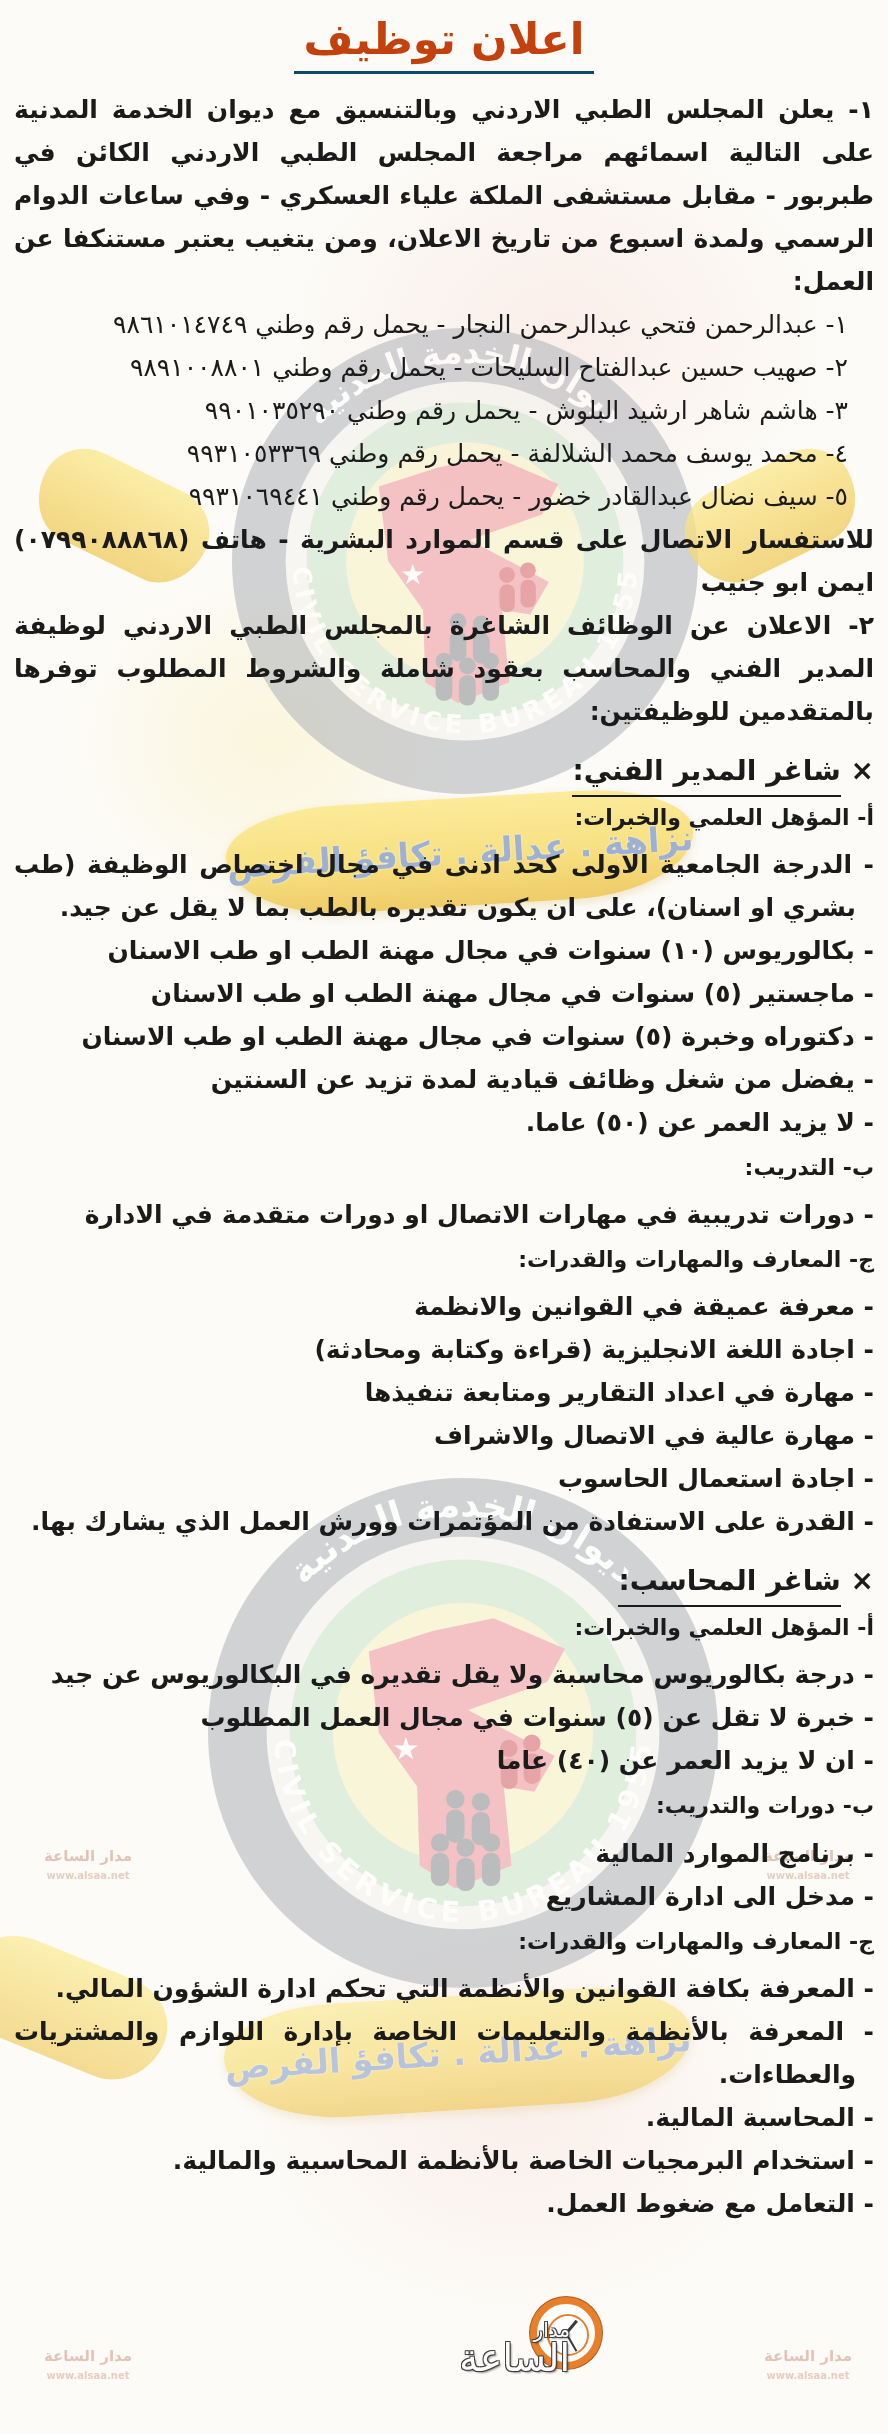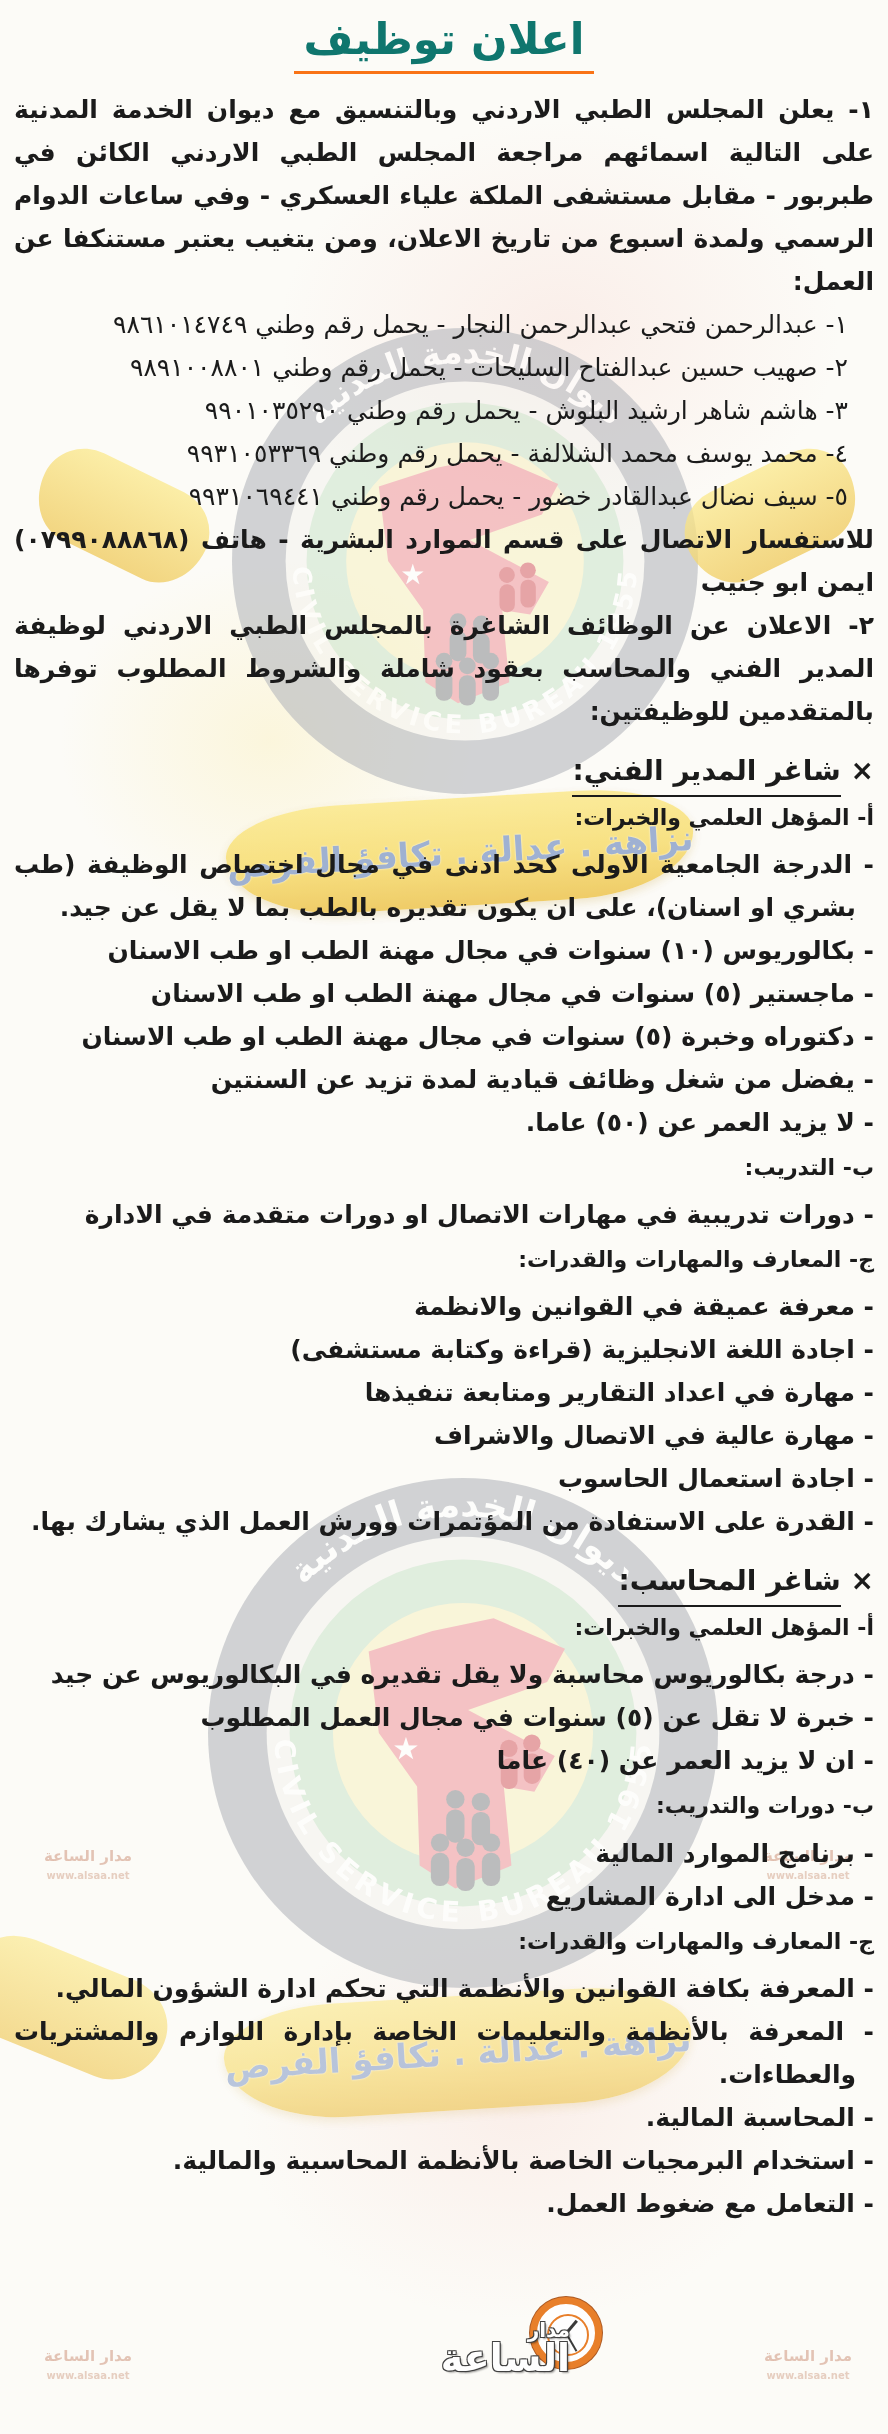--- a/index.html
+++ b/index.html
@@ -47,31 +47,31 @@
   .clock-face{
     position:absolute;right:28px;top:2px;width:58px;height:58px;border-radius:50%;
     background:#fff;border:7px solid #e87a22;box-shadow:0 0 0 1px #a9531a;
   }
   .clock-inner{position:absolute;left:10px;top:10px;width:38px;height:38px;border:2px solid #e87a22;border-radius:50%;}
   .hand{position:absolute;background:#333;transform-origin:bottom center;left:28px;}
   .hand.hh{width:3px;height:16px;top:13px;transform:rotate(40deg);}
   .hand.hm{width:2px;height:21px;top:8px;transform:rotate(150deg);}
   .clock-text{
     position:absolute;right:60px;top:26px;text-align:right;line-height:.95;
-    color:#fff;font-weight:bold;
+    color:#fff;font-weight:normal;
     text-shadow:-1px -1px 0 #3a3a3a,1px -1px 0 #3a3a3a,-1px 1px 0 #3a3a3a,1px 1px 0 #3a3a3a,2px 2px 2px rgba(0,0,0,.4);
   }
   .clock-text .small{font-size:20px;display:block;}
   .clock-text .big{font-size:38px;display:block;}
   
   .content{position:relative;z-index:1;padding:8px 14px 0 14px;}
   .title-wrap{text-align:center;margin:6px 0 14px;}
   .title{
-    display:inline-block;color:#0f766e;font-size:43px;font-weight:bold;
-    border-bottom:3px solid #f97316;padding:0 10px 7px;letter-spacing:1px;
+    display:inline-block;color:#c2410c;font-size:43px;font-weight:bold;
+    border-bottom:3px solid #0c4a6e;padding:0 10px 7px;letter-spacing:1px;
   }
   p,.line{font-size:25px;font-weight:bold;line-height:1.72;margin:0;}
   .just{text-align:justify;}
   .names{margin:0 26px 0 0;}
   .name-line{font-size:25px;font-weight:normal;line-height:1.72;}
   h2{font-size:28px;font-weight:bold;margin:16px 0 6px;line-height:1.6;}
   h2 .hu{border-bottom:2.5px solid #1b1b1b;padding-bottom:8px;}
   h3{font-size:22px;font-weight:bold;margin:6px 0 8px;line-height:1.6;}
   .li{font-size:25px;font-weight:bold;line-height:1.72;padding-right:18px;text-indent:-18px;margin:0;}
 </style>
@@ -208,21 +208,21 @@
     </div>
 
     <h3>ب- التدريب:</h3>
     <div>
       <p class="li">- دورات تدريبية في مهارات الاتصال او دورات متقدمة في الادارة</p>
     </div>
 
     <h3>ج- المعارف والمهارات والقدرات:</h3>
     <div>
       <p class="li">- معرفة عميقة في القوانين والانظمة</p>
-      <p class="li">- اجادة اللغة الانجليزية (قراءة وكتابة مستشفى)</p>
+      <p class="li">- اجادة اللغة الانجليزية (قراءة وكتابة ومحادثة)</p>
       <p class="li">- مهارة في اعداد التقارير ومتابعة تنفيذها</p>
       <p class="li">- مهارة عالية في الاتصال والاشراف</p>
       <p class="li">- اجادة استعمال الحاسوب</p>
       <p class="li">- القدرة على الاستفادة من المؤتمرات وورش العمل الذي يشارك بها.</p>
     </div>
 
     <h2>
       <span>×</span>
       <span class="hu">شاغر المحاسب:</span>
     </h2>

